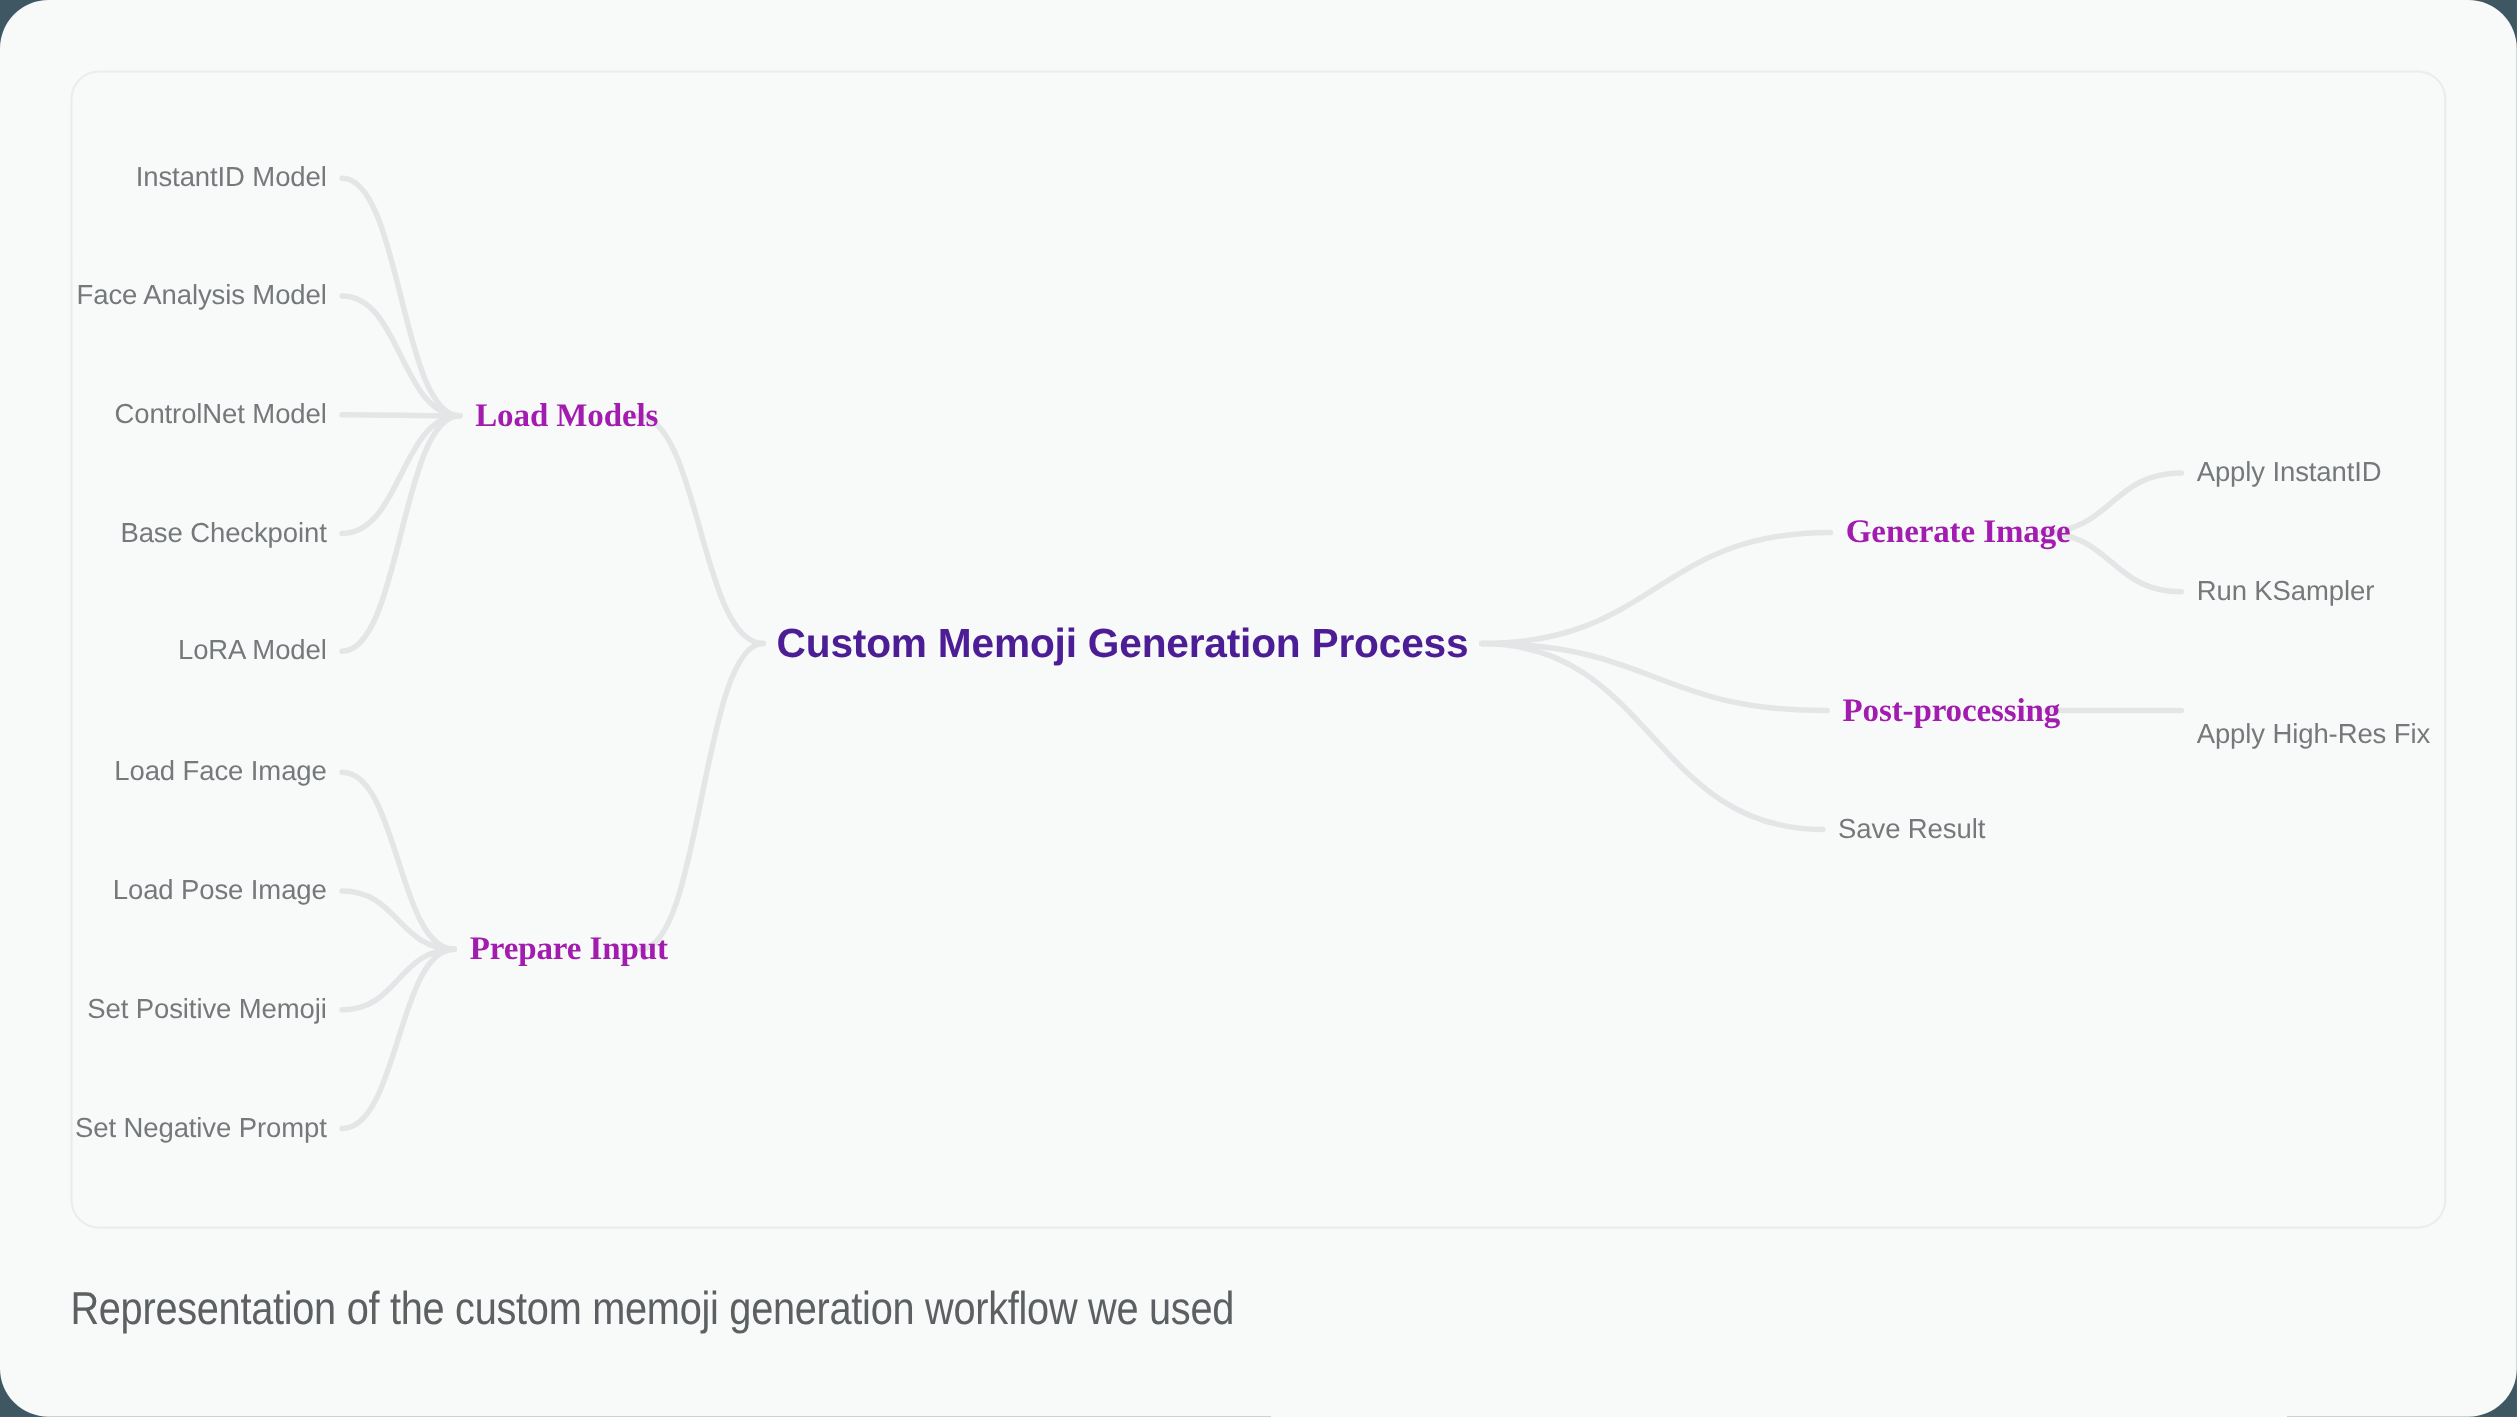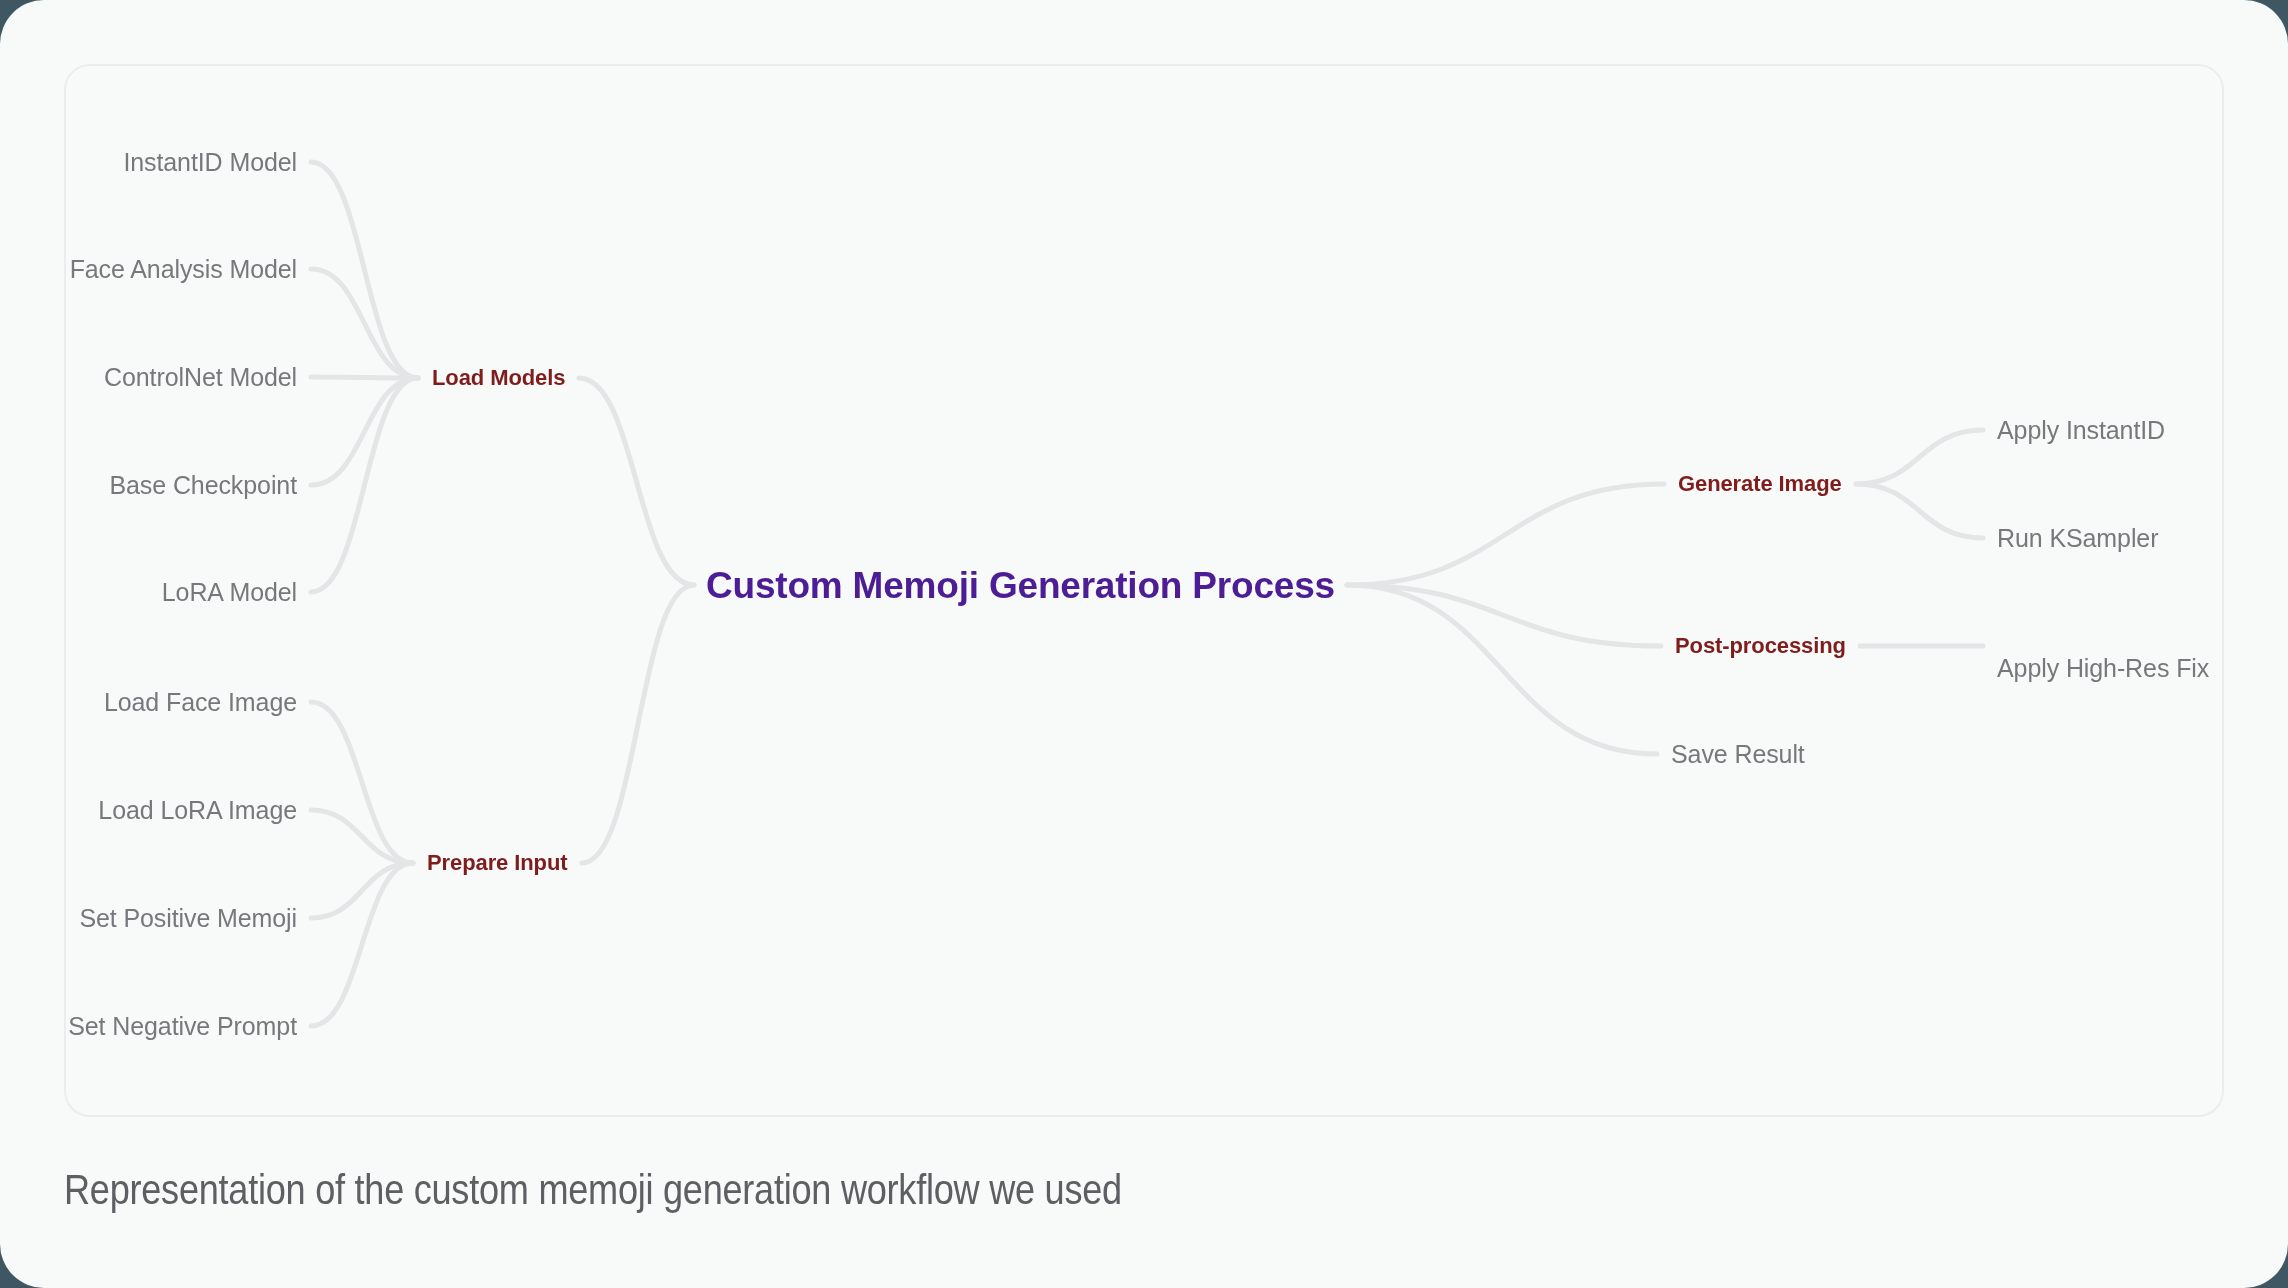--- a/index.html
+++ b/index.html
@@ -60,24 +60,25 @@
     color: #6c7073;
     line-height: 1;
   }
   .node-root {
     font-size: 37px;
     font-weight: bold;
     color: #4c1d95;
     letter-spacing: -0.2px;
   }
   .node-branch {
-    font-size: 22px;
+    font-size: 30px;
     font-weight: bold;
-    color: #7f1d1d;
+    color: #a21caf;
     letter-spacing: -0.1px;
+    font-family: Liberation Serif, serif;
   }
   .node-leaf {
     font-size: 25px;
     font-weight: normal;
     color: #76797c;
     letter-spacing: -0.1px;
   }
   .anchor-right { transform: translate(-100%, -50%); }
   .anchor-left  { transform: translate(0, -50%); }
 
@@ -129,21 +130,21 @@
 
   <div class="node node-branch anchor-left" id="branch-l0" style="left: 432px; top: 378px;">Load Models</div>
   <div class="node node-leaf anchor-right" id="leaf-l0-0" style="left: 297px; top: 162px;">InstantID Model</div>
   <div class="node node-leaf anchor-right" id="leaf-l0-1" style="left: 297px; top: 269px;">Face Analysis Model</div>
   <div class="node node-leaf anchor-right" id="leaf-l0-2" style="left: 297px; top: 377px; text-align: center;">ControlNet Model</div>
   <div class="node node-leaf anchor-right" id="leaf-l0-3" style="left: 297px; top: 485px;">Base Checkpoint</div>
   <div class="node node-leaf anchor-right" id="leaf-l0-4" style="left: 297px; top: 592px;">LoRA Model</div>
 
   <div class="node node-branch anchor-left" id="branch-l1" style="left: 427px; top: 863px;">Prepare Input</div>
   <div class="node node-leaf anchor-right" id="leaf-l1-0" style="left: 297px; top: 702px; text-align: right;">Load Face Image</div>
-  <div class="node node-leaf anchor-right" id="leaf-l1-1" style="left: 297px; top: 810px;">Load LoRA Image</div>
+  <div class="node node-leaf anchor-right" id="leaf-l1-1" style="left: 297px; top: 810px;">Load Pose Image</div>
   <div class="node node-leaf anchor-right" id="leaf-l1-2" style="left: 297px; top: 918px;">Set Positive Memoji</div>
   <div class="node node-leaf anchor-right" id="leaf-l1-3" style="left: 297px; top: 1026px;">Set Negative Prompt</div>
 
   <div class="node node-branch anchor-left" id="branch-r0" style="left: 1678px; top: 484px;">Generate Image</div>
   <div class="node node-leaf anchor-left" id="leaf-r0-0" style="left: 1997px; top: 430px;">Apply InstantID</div>
   <div class="node node-leaf anchor-left" id="leaf-r0-1" style="left: 1997px; top: 538px;">Run KSampler</div>
 
   <div class="node node-branch anchor-left" id="branch-r1" style="left: 1675px; top: 646px;">Post-processing</div>
   <div class="node node-leaf anchor-left" id="leaf-r1-0" style="left: 1997px; top: 646px; margin-top: 22px;">Apply High-Res Fix</div>
 

